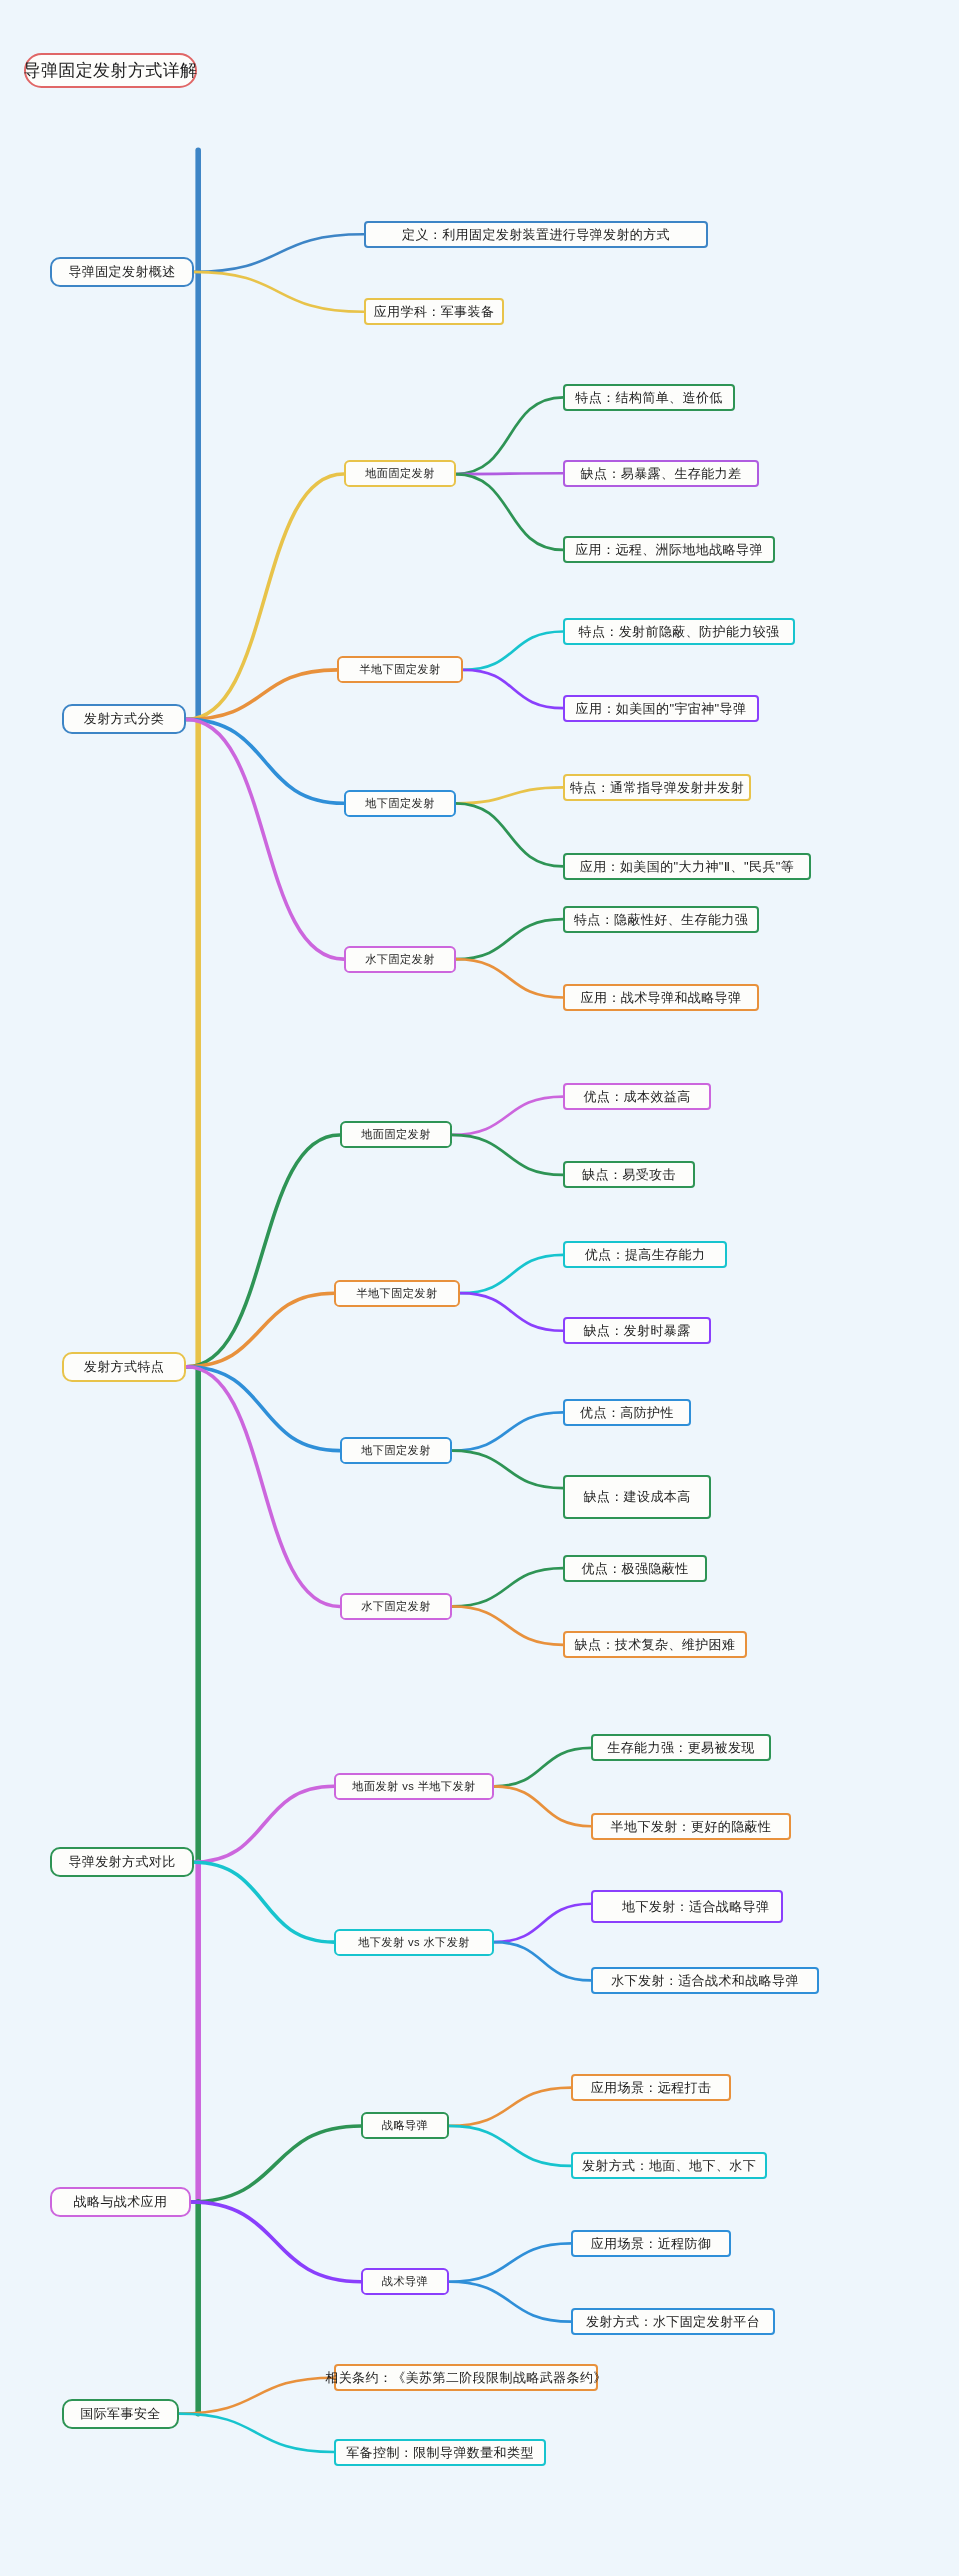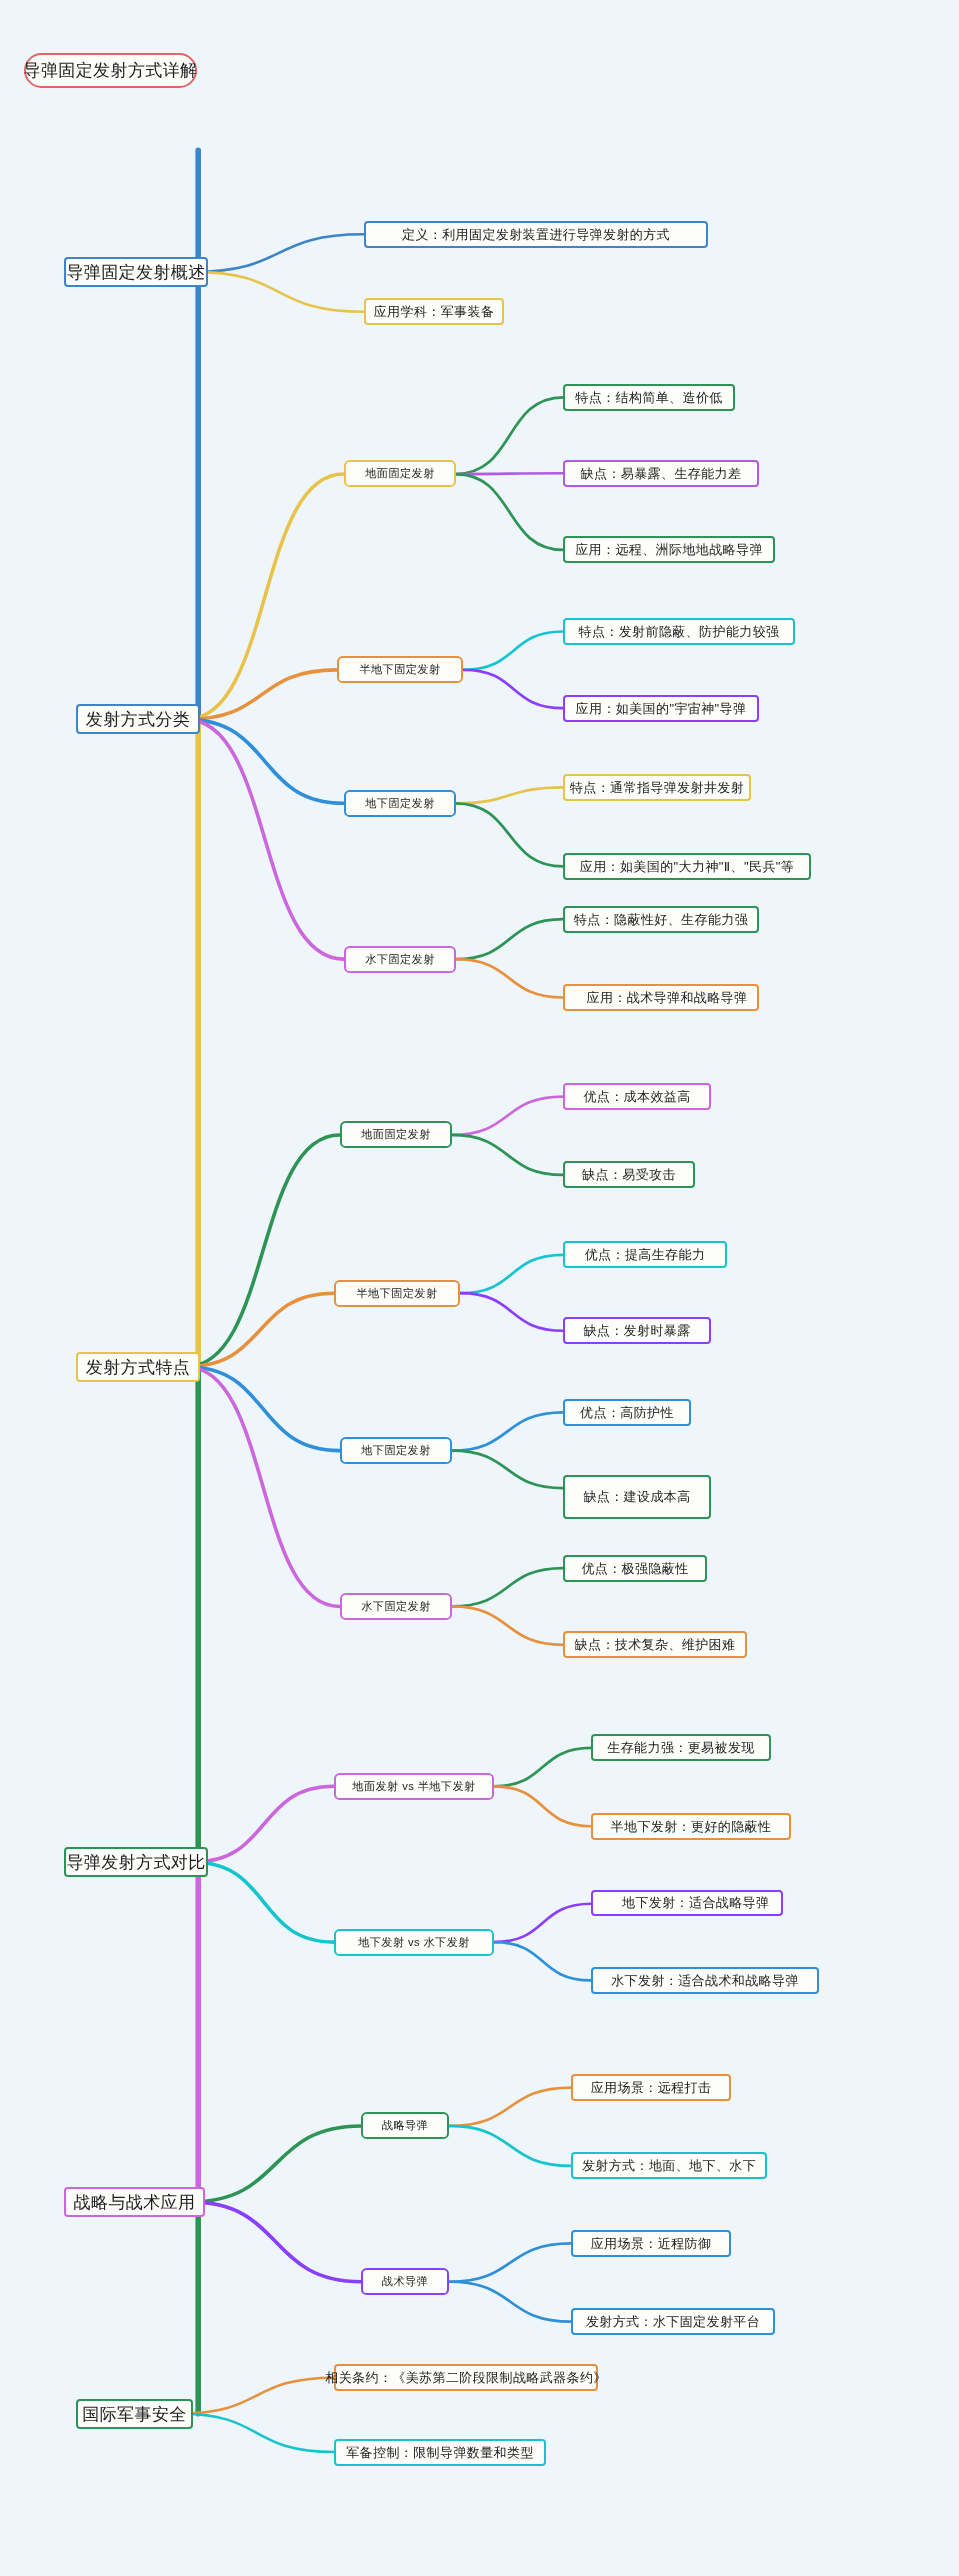--- a/index.html
+++ b/index.html
@@ -23,21 +23,21 @@
     letter-spacing:0.4px;
     z-index:5;
   }
   .node.root{
     border-radius:21px;
     border-width:2.4px;
     font-size:17px;
     padding:0 14.4px;
     text-align:right;
   }
-  .node.l1{font-size:17px;border-radius:4px;padding:0 11.2px;margin-left:14px;}
+  .node.l1{font-size:13px;border-radius:10px;padding:0 11.2px;}
   .node.l2{font-size:11.2px;border-radius:5.6px;padding:0 9px;}
   .node.l3{font-size:13px;border-radius:4px;padding:0 9.6px;}
 </style>
 </head>
 <body>
 
 <div id="canvas">
   <svg id="links" viewBox="0 0 1200 3223" width="959" height="2576">
       <path d="M248,188 L248,340" stroke="#3d85c6" stroke-width="7" fill="none" stroke-linecap="round"></path>
       <path d="M248,340 L248,900" stroke="#3d85c6" stroke-width="7" fill="none" stroke-linecap="round"></path>
@@ -132,21 +132,21 @@
     </div>
     <div class="node l3" style="left: 563px; top: 853px; width: 248px; height: 27px; border-color: rgb(46, 148, 85);">
       <span>应用：如美国的"大力神"Ⅱ、"民兵"等</span>
     </div>
     <div class="node l2" style="left: 344px; top: 946px; width: 112px; height: 27px; border-color: rgb(204, 102, 221);">
       <span>水下固定发射</span>
     </div>
     <div class="node l3" style="left: 563px; top: 906px; width: 196px; height: 27px; border-color: rgb(46, 148, 85);">
       <span>特点：隐蔽性好、生存能力强</span>
     </div>
-    <div class="node l3" style="left: 563px; top: 984px; width: 196px; height: 27px; border-color: rgb(232, 145, 60); justify-content: flex-end;">
+    <div class="node l3" style="left: 563px; top: 984px; width: 196px; height: 27px; border-color: rgb(232, 145, 60);">
       <span>应用：战术导弹和战略导弹</span>
     </div>
     <div class="node l1" style="left: 62px; top: 1352px; width: 124px; height: 30px; border-color: rgb(232, 195, 74);">
       <span>发射方式特点</span>
     </div>
     <div class="node l2" style="left: 340px; top: 1121px; width: 112px; height: 27px; border-color: rgb(46, 148, 85);">
       <span>地面固定发射</span>
     </div>
     <div class="node l3" style="left: 563px; top: 1083px; width: 148px; height: 27px; border-color: rgb(204, 102, 221);">
       <span>优点：成本效益高</span>
@@ -189,21 +189,21 @@
     </div>
     <div class="node l3" style="left: 591px; top: 1734px; width: 180px; height: 27px; border-color: rgb(46, 148, 85);">
       <span>生存能力强：更易被发现</span>
     </div>
     <div class="node l3" style="left: 591px; top: 1813px; width: 200px; height: 27px; border-color: rgb(232, 145, 60);">
       <span>半地下发射：更好的隐蔽性</span>
     </div>
     <div class="node l2" style="left: 334px; top: 1929px; width: 160px; height: 27px; border-color: rgb(23, 196, 206);">
       <span>地下发射 vs 水下发射</span>
     </div>
-    <div class="node l3" style="left: 591px; top: 1890px; width: 192px; height: 26px; border-color: rgb(138, 63, 252); padding-left: 27px;">
+    <div class="node l3" style="left: 591px; top: 1890px; width: 192px; height: 33px; border-color: rgb(138, 63, 252); padding-left: 27px;">
       <span>地下发射：适合战略导弹</span>
     </div>
     <div class="node l3" style="left: 591px; top: 1967px; width: 228px; height: 27px; border-color: rgb(47, 143, 216);">
       <span>水下发射：适合战术和战略导弹</span>
     </div>
     <div class="node l1" style="left: 50px; top: 2187px; width: 141px; height: 30px; border-color: rgb(204, 102, 221);">
       <span>战略与战术应用</span>
     </div>
     <div class="node l2" style="left: 361px; top: 2112px; width: 88px; height: 27px; border-color: rgb(46, 148, 85);">
       <span>战略导弹</span>

